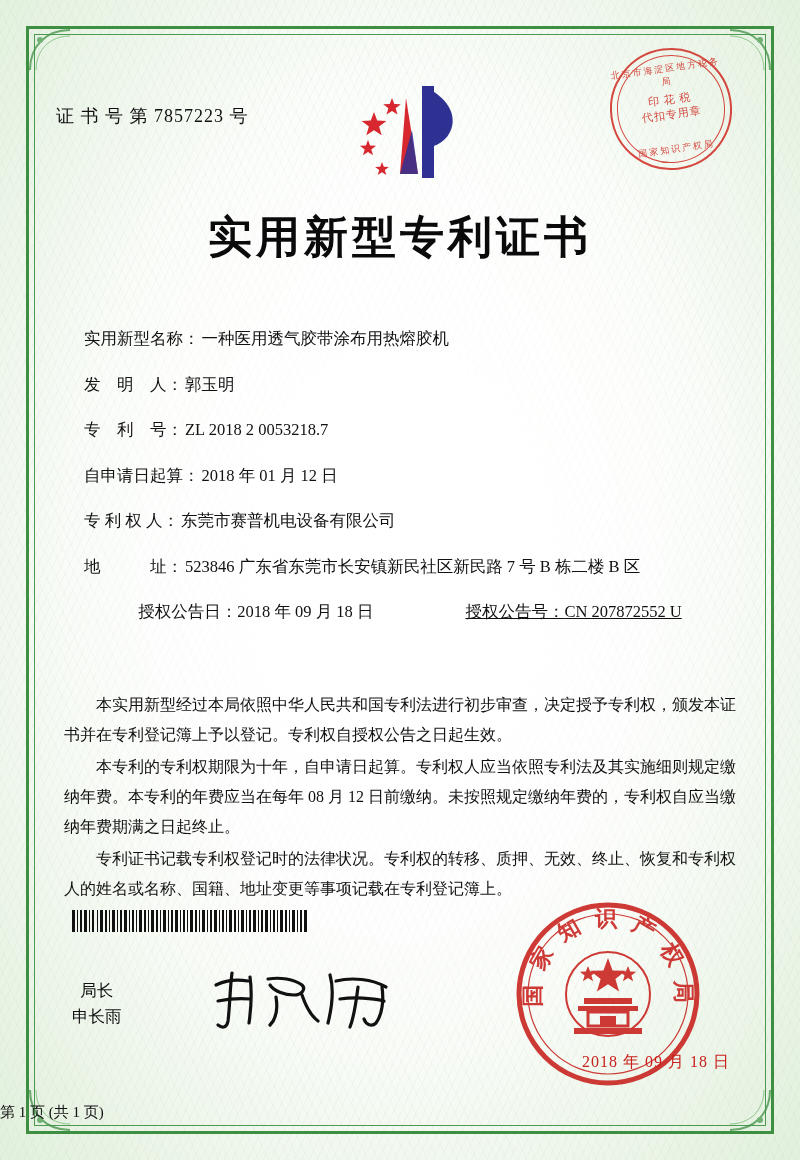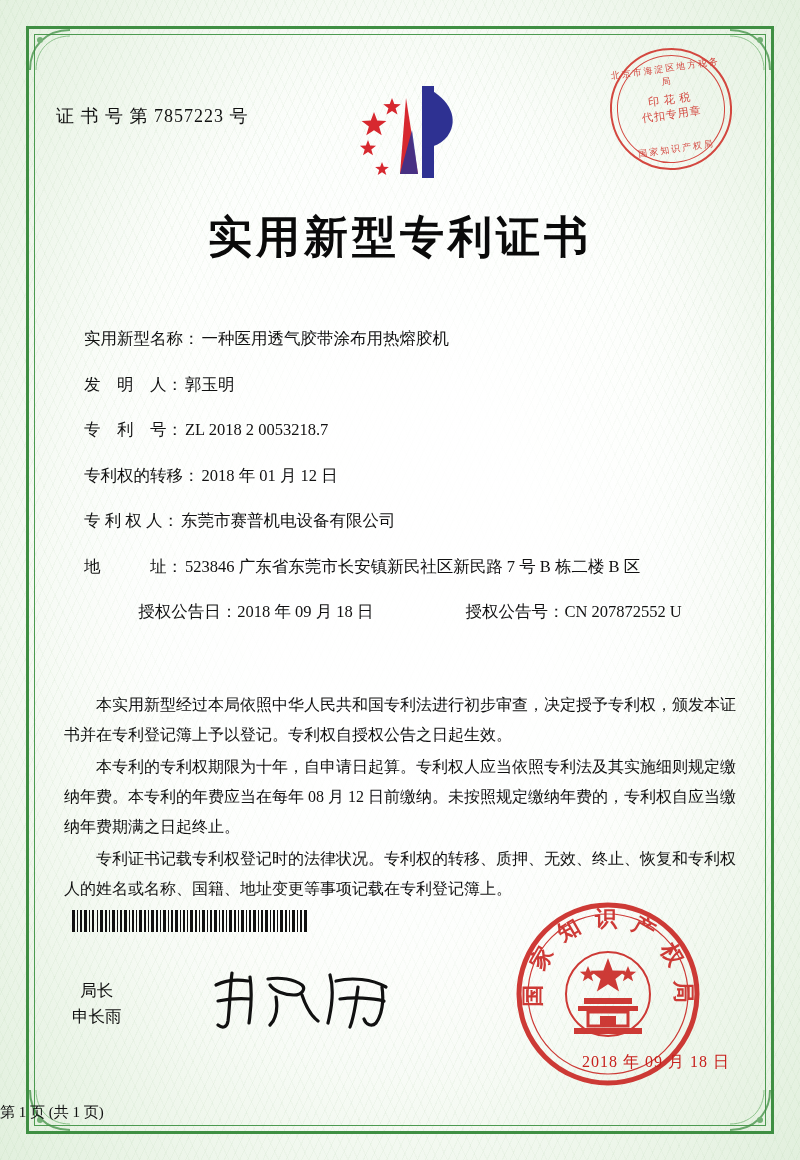--- a/index.html
+++ b/index.html
@@ -143,20 +143,21 @@
   .field-value {
     flex: 1 1 auto;
     padding-left: 2px;
   }
   .field-row.two-col {
     justify-content: center;
   }
   .field-row.two-col .col2 {
     margin-left: 92px;
     display: flex;
+    text-decoration: underline;
   }
   .body-text {
     position: absolute;
     left: 64px;
     right: 64px;
     top: 690px;
     font-size: 16px;
     line-height: 30px;
     color: #111;
     text-align: justify;
@@ -287,21 +288,21 @@
     </div>
     <div class="field-row">
       <span class="field-label">发　明　人：</span>
       <span class="field-value">郭玉明</span>
     </div>
     <div class="field-row">
       <span class="field-label">专　利　号：</span>
       <span class="field-value">ZL 2018 2 0053218.7</span>
     </div>
     <div class="field-row">
-      <span class="field-label">专利权的转移：</span>
+      <span class="field-label">自申请日起算：</span>
       <span class="field-value">2018 年 01 月 12 日</span>
     </div>
     <div class="field-row">
       <span class="field-label">专 利 权 人：</span>
       <span class="field-value">东莞市赛普机电设备有限公司</span>
     </div>
     <div class="field-row">
       <span class="field-label">地　　　址：</span>
       <span class="field-value">523846 广东省东莞市长安镇新民社区新民路 7 号 B 栋二楼 B 区</span>
     </div>

